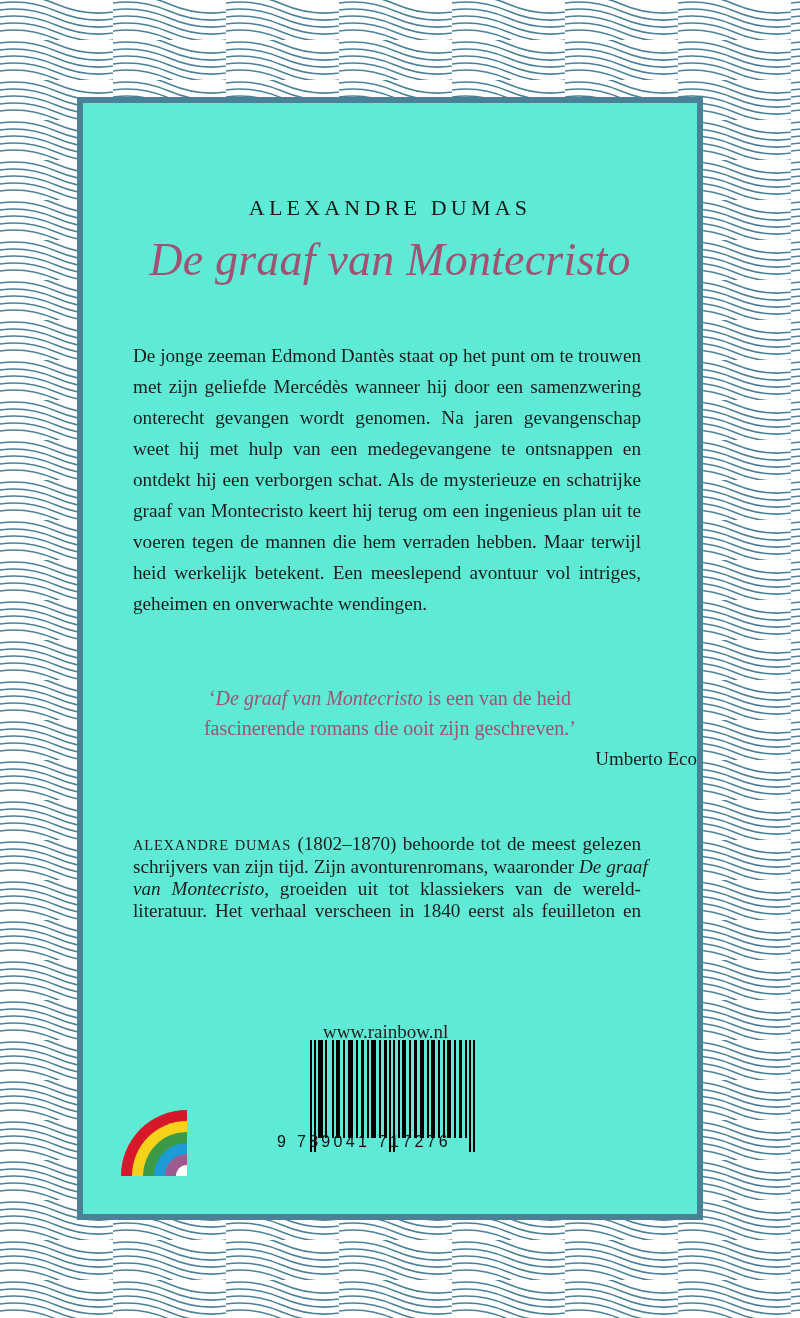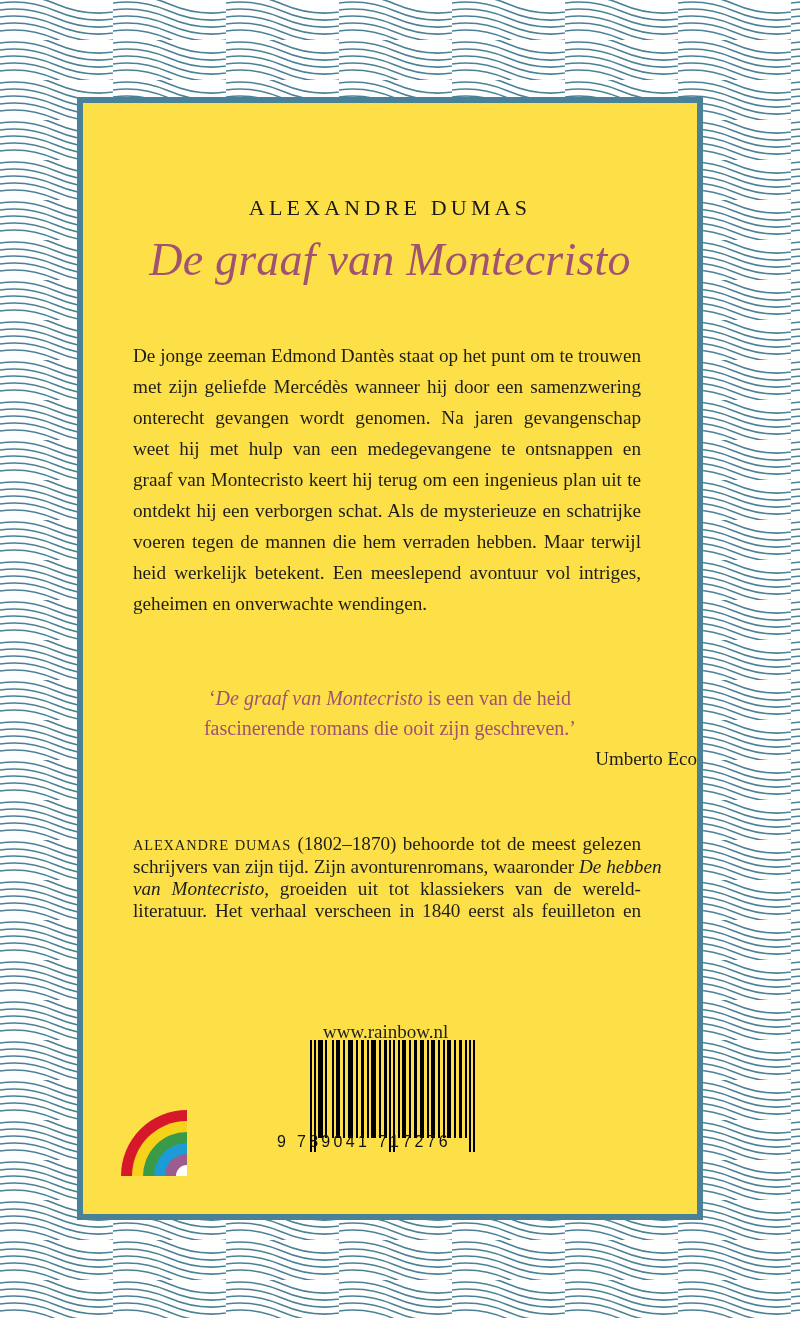--- a/index.html
+++ b/index.html
@@ -4,21 +4,21 @@
 <style>
   html, body { margin: 0; padding: 0; }
   body {
     width: 800px; height: 1318px; position: relative; overflow: hidden;
     background: #ffffff;
     font-family: "Liberation Serif", "DejaVu Serif", serif;
   }
   .bg-waves { position: absolute; left: 0; top: 0; width: 800px; height: 1318px; }
   .frame {
     position: absolute; left: 77px; top: 97px; width: 614px; height: 1111px;
-    border: 6px solid #4a8196; background: #fde047;
+    border: 6px solid #4a8196; background: #5eead4;
   }
   .author {
     position: absolute; left: 0; right: 0; top: 92px; text-align: center;
     font-size: 22px; letter-spacing: 4.2px; color: #1b1b1b; margin-left: 0;
   }
   .title {
     position: absolute; left: 0; right: 0; top: 130px; text-align: center;
     font-size: 46px; font-style: italic; color: #a05273; letter-spacing: 0.2px;
   }
   .blurb {
@@ -74,36 +74,36 @@
 
 <div class="frame">
   <div class="author">ALEXANDRE DUMAS</div>
   <div class="title">De graaf van Montecristo</div>
 
   <div class="blurb">
     <span>De jonge zeeman Edmond Dantès staat op het punt om te trouwen</span>
     <span>met zijn geliefde Mercédès wanneer hij door een samenzwering</span>
     <span>onterecht gevangen wordt genomen. Na jaren gevangenschap</span>
     <span>weet hij met hulp van een medegevangene te ontsnappen en</span>
+    <span>ontdekt hij een verborgen schat. Als de mysterieuze en schatrijke</span>
     <span>graaf van Montecristo keert hij terug om een ingenieus plan uit te</span>
-    <span>ontdekt hij een verborgen schat. Als de mysterieuze en schatrijke</span>
     <span>voeren tegen de mannen die hem verraden hebben. Maar terwijl</span>
     <span>heid werkelijk betekent. Een meeslepend avontuur vol intriges,</span>
     <span class="last">geheimen en onverwachte wendingen.</span>
   </div>
 
   <div class="quote">
     <div><span>‘</span><i>De graaf van Montecristo</i><span> is een van de heid</span></div>
     <div>fascinerende romans die ooit zijn geschreven.’</div>
   </div>
   <div class="quote-src">Umberto Eco</div>
 
   <div class="bio">
     <span class="line"><span class="smallcaps">ALEXANDRE DUMAS</span><span> (1802–1870) behoorde tot de meest gelezen</span></span>
-    <span class="line"><span>schrijvers van zijn tijd. Zijn avonturenromans, waaronder </span><i>De hebben</i></span>
+    <span class="line"><span>schrijvers van zijn tijd. Zijn avonturenromans, waaronder </span><i>De graaf</i></span>
     <span class="line"><i>van Montecristo</i><span>, groeiden uit tot klassiekers van de wereld-</span></span>
     <span class="line">literatuur. Het verhaal verscheen in 1840 eerst als feuilleton en</span>
   </div>
 
   <div class="url">www.rainbow.nl</div>
 
   <svg class="barcode" viewBox="0 0 166 112" xmlns="http://www.w3.org/2000/svg">
     <g fill="#000">
       <rect x="0" y="0" width="2" height="112"></rect>
         <rect x="4" y="0" width="2" height="112"></rect>

